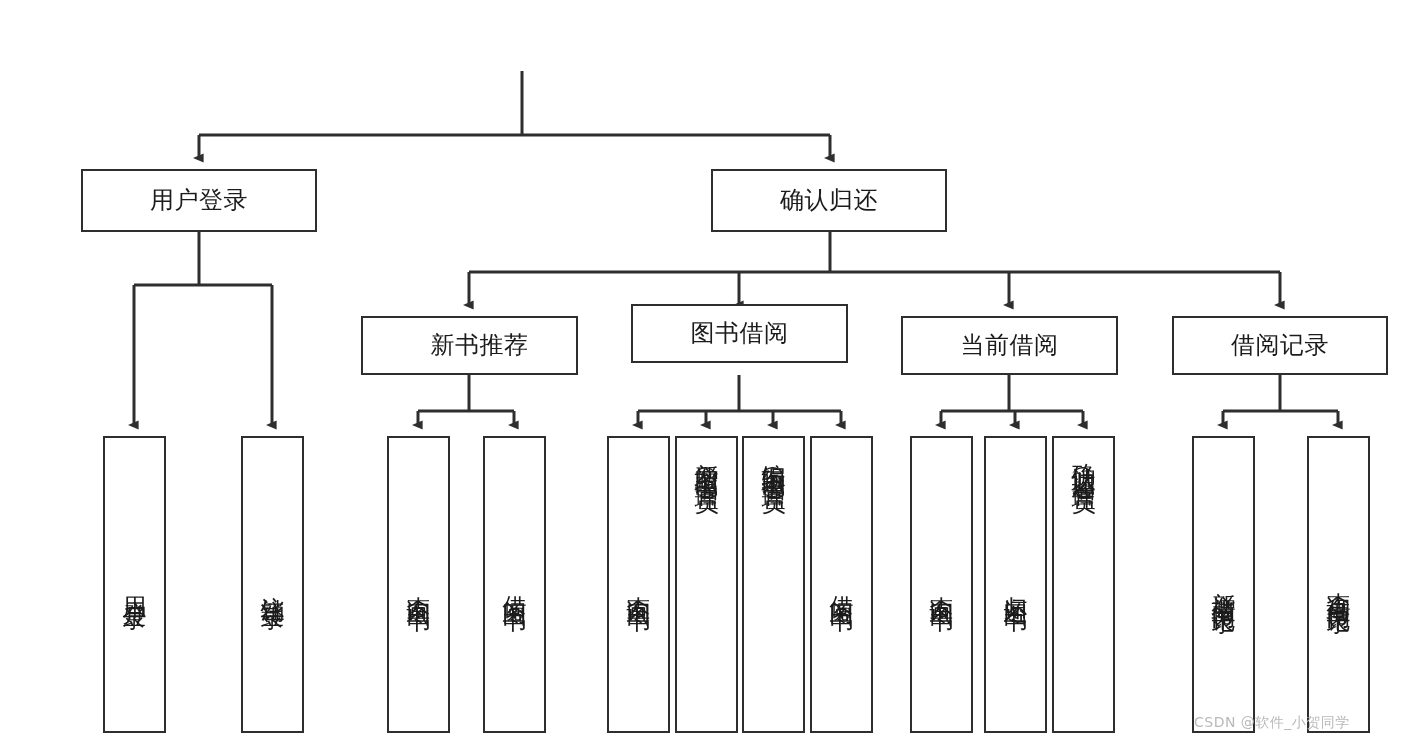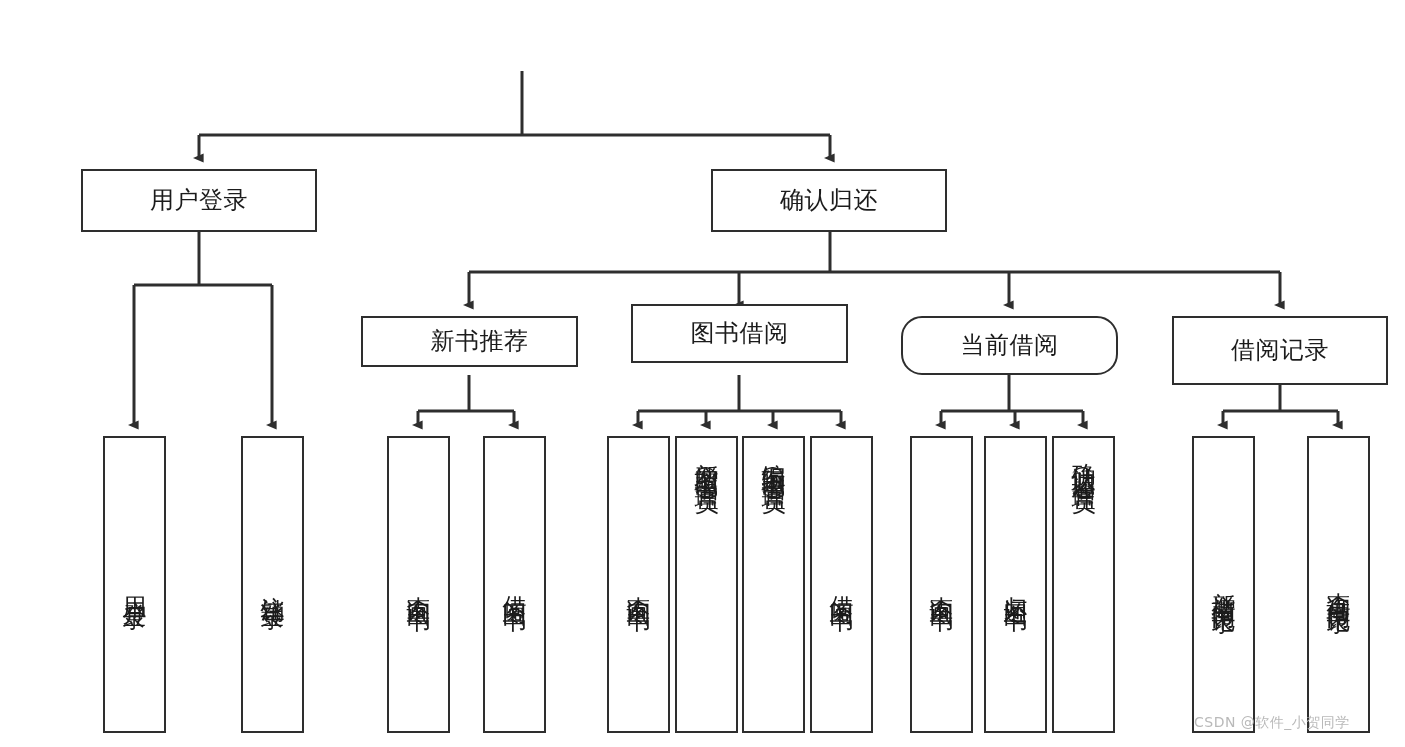--- a/index.html
+++ b/index.html
@@ -133,30 +133,30 @@
   </svg>
 
 
   <div class="node horizontal" style="left:81px; top:169px; width:236px; height:63px;">
     <span class="node-label">用户登录</span>
   </div>
   <div class="node horizontal" style="left:711px; top:169px; width:236px; height:63px;">
     <span class="node-label">确认归还</span>
   </div>
 
-  <div class="node horizontal" style="left:361px; top:316px; width:217px; height:51px;padding-left:20px;">
+  <div class="node horizontal" style="left:361px; top:316px; width:217px; height:59px;padding-left:20px;">
     <span class="node-label">新书推荐</span>
   </div>
   <div class="node horizontal" style="left:631px; top:304px; width:217px; height:59px;">
     <span class="node-label">图书借阅</span>
   </div>
-  <div class="node horizontal" style="left:901px; top:316px; width:217px; height:59px;border-radius:21px;">
+  <div class="node horizontal" style="left:901px; top:316px; width:217px; height:59px;">
     <span class="node-label">当前借阅</span>
   </div>
-  <div class="node horizontal" style="left:1172px; top:316px; width:216px; height:69px;">
+  <div class="node horizontal" style="left:1172px; top:316px; width:216px; height:59px;">
     <span class="node-label">借阅记录</span>
   </div>
 
   <div class="node vertical center" style="left:103px; top:436px; width:63px; height:297px;">
     <span class="node-label">用户登录</span>
   </div>
   <div class="node vertical center" style="left:241px; top:436px; width:63px; height:297px;">
     <span class="node-label">注销登录</span>
   </div>
   <div class="node vertical center" style="left:387px; top:436px; width:63px; height:297px;">

